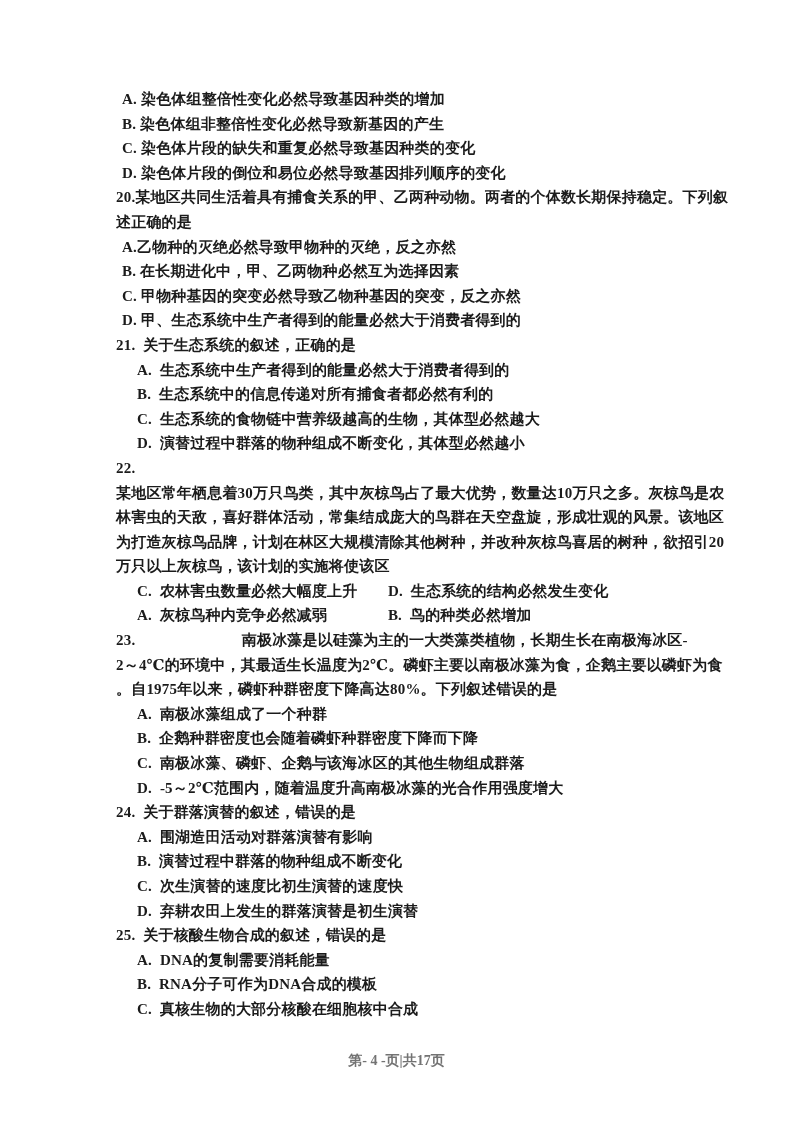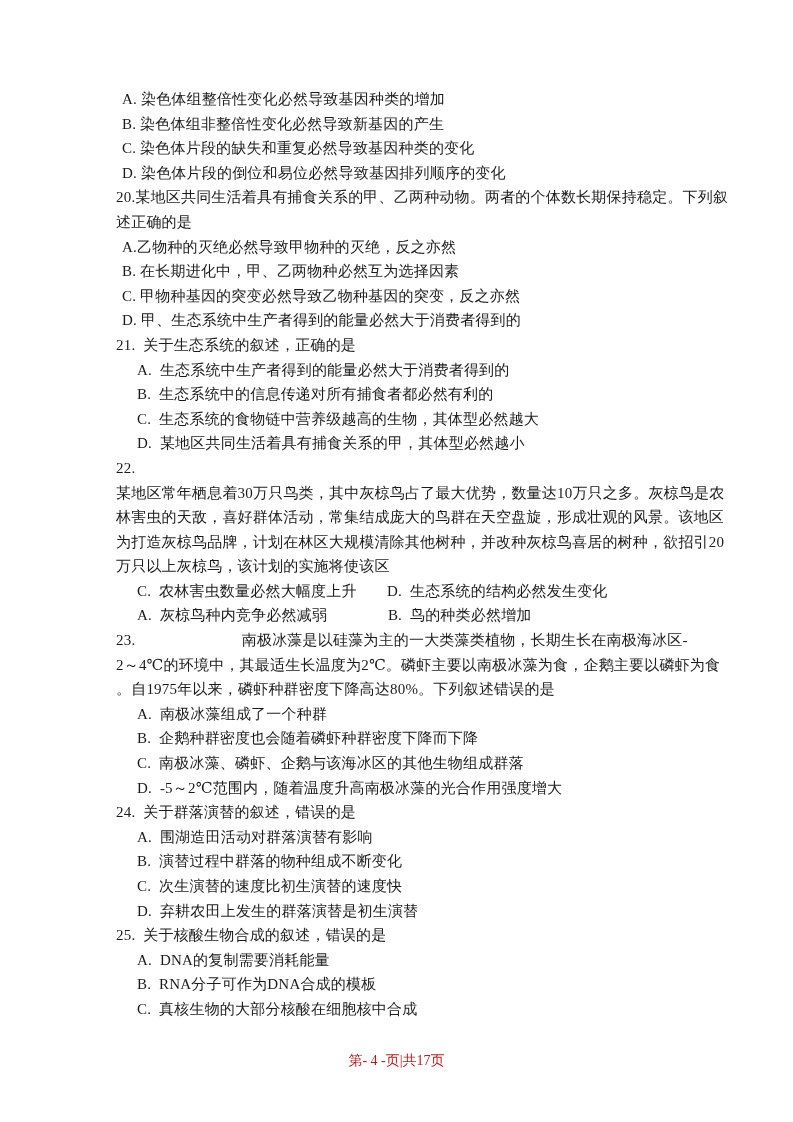--- a/index.html
+++ b/index.html
@@ -8,20 +8,21 @@
     background: #ffffff;
   }
   .page {
     position: relative;
     width: 793px;
     height: 1122px;
     background: #ffffff;
     font-family: "Liberation Serif", "DejaVu Serif", serif;
     color: #1b1b1b;
     overflow: hidden;
+    font-weight: bold;
   }
   .content {
     position: absolute;
     left: 104px;
     top: 87px;
     width: 620px;
   }
   .line {
     font-size: 15px;
     line-height: 24.6px;
@@ -31,21 +32,21 @@
   .line.stem { margin-left: 12px; }
   .line.opt1 { margin-left: 18px; }
   .line.opt2 { margin-left: 33px; }
   .footer {
     position: absolute;
     left: 0;
     top: 1052px;
     width: 793px;
     text-align: center;
     font-size: 14px;
-    color: #b91c1c;
+    color: #737373;
   }
 </style>
 </head>
 <body>
 
 <div class="page">
   <div class="content">
       <div class="line opt1">A. 染色体组整倍性变化必然导致基因种类的增加</div>
       <div class="line opt1">B. 染色体组非整倍性变化必然导致新基因的产生</div>
       <div class="line opt1">C. 染色体片段的缺失和重复必然导致基因种类的变化</div>
@@ -53,21 +54,21 @@
       <div class="line stem">20.某地区共同生活着具有捕食关系的甲、乙两种动物。两者的个体数长期保持稳定。下列叙</div>
       <div class="line stem">述正确的是</div>
       <div class="line opt1">A.乙物种的灭绝必然导致甲物种的灭绝，反之亦然</div>
       <div class="line opt1">B. 在长期进化中，甲、乙两物种必然互为选择因素</div>
       <div class="line opt1">C. 甲物种基因的突变必然导致乙物种基因的突变，反之亦然</div>
       <div class="line opt1">D. 甲、生态系统中生产者得到的能量必然大于消费者得到的</div>
       <div class="line stem">21.  关于生态系统的叙述，正确的是</div>
       <div class="line opt2">A.  生态系统中生产者得到的能量必然大于消费者得到的</div>
       <div class="line opt2">B.  生态系统中的信息传递对所有捕食者都必然有利的</div>
       <div class="line opt2">C.  生态系统的食物链中营养级越高的生物，其体型必然越大</div>
-      <div class="line opt2">D.  某地区共同生活着具有捕食关系的甲，其体型必然越小</div>
+      <div class="line opt2">D.  演替过程中群落的物种组成不断变化，其体型必然越小</div>
       <div class="line stem">22.</div>
       <div class="line stem">某地区常年栖息着30万只鸟类，其中灰椋鸟占了最大优势，数量达10万只之多。灰椋鸟是农</div>
       <div class="line stem">林害虫的天敌，喜好群体活动，常集结成庞大的鸟群在天空盘旋，形成壮观的风景。该地区</div>
       <div class="line stem">为打造灰椋鸟品牌，计划在林区大规模清除其他树种，并改种灰椋鸟喜居的树种，欲招引20</div>
       <div class="line stem">万只以上灰椋鸟，该计划的实施将使该区</div>
       <div class="line opt2">C.  农林害虫数量必然大幅度上升　　D.  生态系统的结构必然发生变化</div>
       <div class="line opt2">A.  灰椋鸟种内竞争必然减弱　　　　B.  鸟的种类必然增加</div>
       <div class="line stem">23.　　　　　　　南极冰藻是以硅藻为主的一大类藻类植物，长期生长在南极海冰区-</div>
       <div class="line stem">2～4℃的环境中，其最适生长温度为2℃。磷虾主要以南极冰藻为食，企鹅主要以磷虾为食</div>
       <div class="line stem">。自1975年以来，磷虾种群密度下降高达80%。下列叙述错误的是</div>

